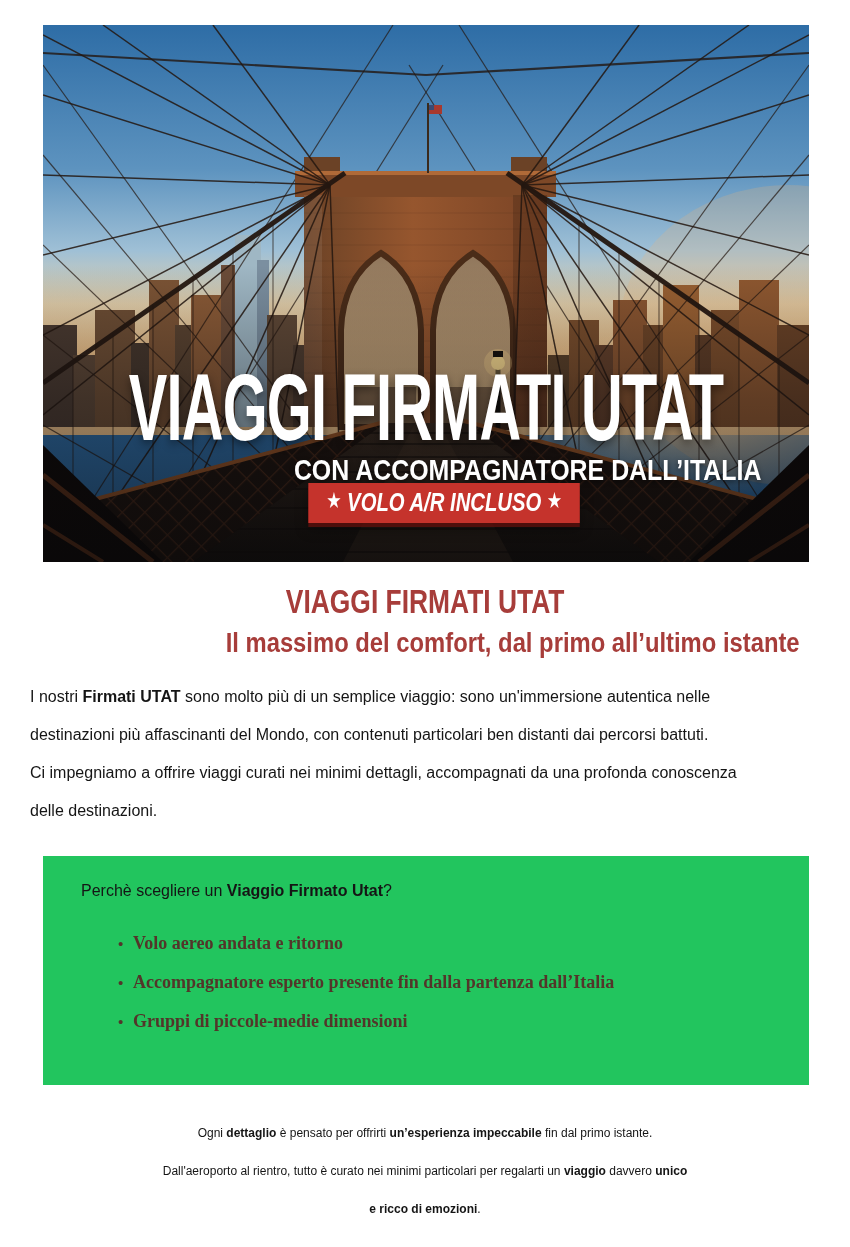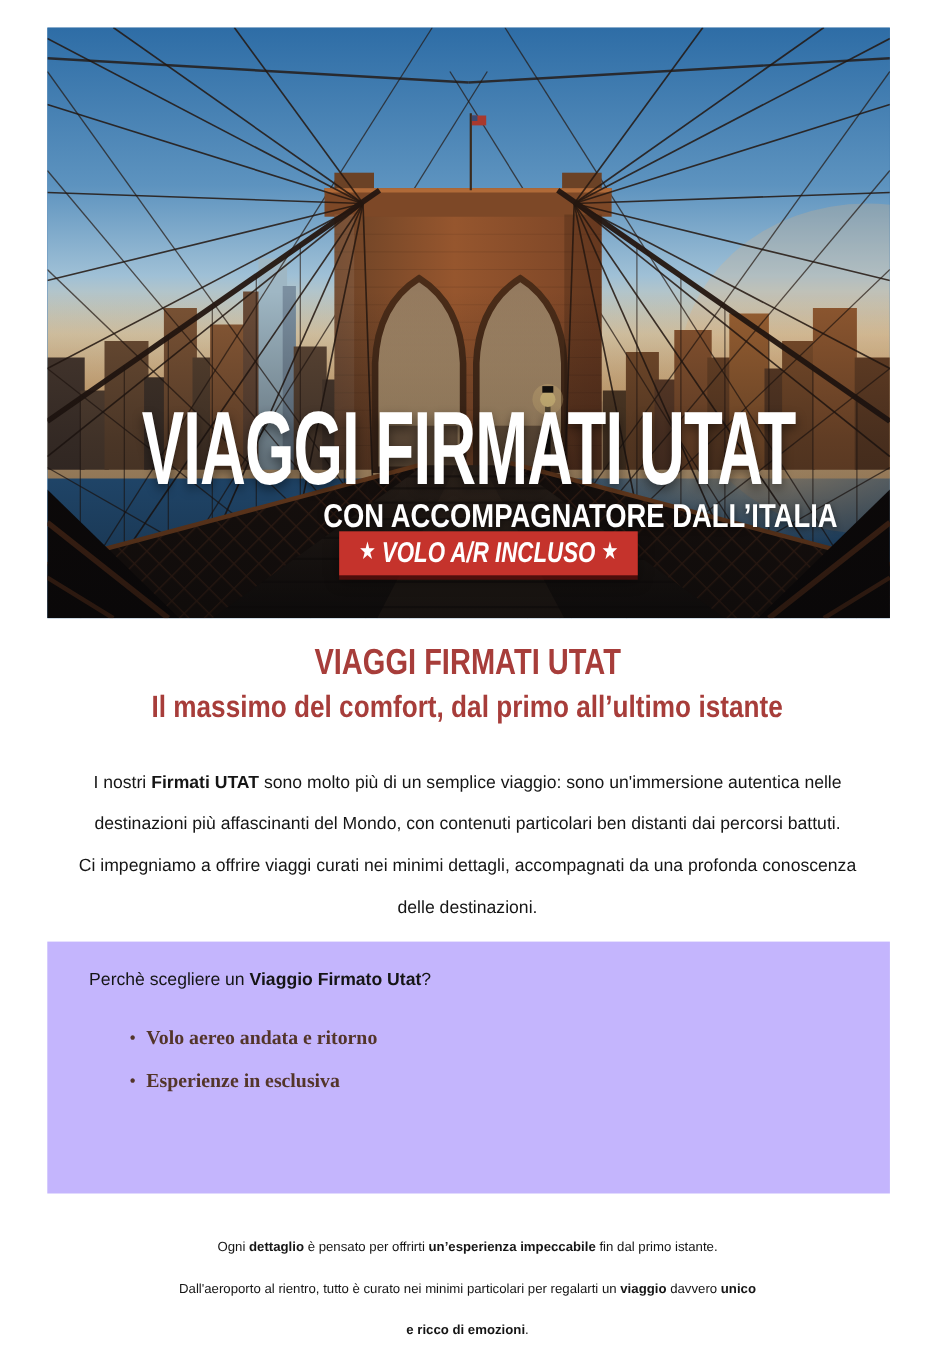--- a/index.html
+++ b/index.html
@@ -29,33 +29,33 @@
   .watermark .ring{position:absolute;left:0;top:0;right:0;bottom:0;border-radius:50%;
         border:17px solid rgba(148,180,222,.33);}
   .watermark .letters{position:absolute;left:0;width:100%;top:0;text-align:center;
         font-size:188px;line-height:238px;font-weight:bold;letter-spacing:-9px;
         color:rgba(148,180,222,.42);}
 
   
   .heading1{position:absolute;left:0;width:850px;top:583px;text-align:center;z-index:2;}
   .heading1 span{display:inline-block;font-size:33px;font-weight:bold;color:#a73d3a;
         white-space:nowrap;transform:scaleX(.80);transform-origin:center;}
-  .heading2{position:absolute;left:0;width:850px;top:627px;text-align:center;z-index:2;}
+  .heading2{position:absolute;left:0;width:850px;top:627px;text-align:right;z-index:2;}
   .heading2 span{display:inline-block;font-size:28px;font-weight:bold;color:#a73d3a;
         white-space:nowrap;transform:scaleX(.85);transform-origin:center;}
 
   
-  .intro-par{position:absolute;left:30px;width:790px;top:693px;text-align:center;
+  .intro-par{position:absolute;left:30px;width:790px;top:678px;
         font-size:16px;line-height:38px;color:#151515;z-index:2;}
   .outro-par{position:absolute;left:30px;width:790px;top:1114px;text-align:center;
         font-size:12px;line-height:38px;color:#151515;z-index:2;}
   .b{font-weight:bold;}
 
   
-  .benefits{position:absolute;left:43px;top:856px;width:766px;height:229px;background:#c4b5fd;
+  .benefits{position:absolute;left:43px;top:856px;width:766px;height:229px;background:#22c55e;
         box-sizing:border-box;padding:26px 38px 0;z-index:2;}
   .benefits .question{font-size:16px;color:#151515;}
   .benefits ul{list-style:none;margin:32px 0 0;padding:0 0 0 37px;font-family:Liberation Serif, serif;}
   .benefits li{position:relative;padding-left:15px;color:#53352a;font-weight:bold;font-size:18px;
         line-height:22px;margin-bottom:17px;}
   .benefits li::before{content:"\2022";position:absolute;left:0;top:1px;font-size:15px;}
 </style>
 </head>
 <body>
 
@@ -275,19 +275,20 @@
   <div class="heading2">
     <span>Il massimo del comfort, dal primo all’ultimo istante</span>
   </div>
 
   <div class="intro-par"><span>I nostri </span><span class="b">Firmati UTAT</span><span> sono molto più di un semplice viaggio: sono un'immersione autentica nelle</span><br><span>destinazioni più affascinanti del Mondo, con contenuti particolari ben distanti dai percorsi battuti.</span><br><span>Ci impegniamo a offrire viaggi curati nei minimi dettagli, accompagnati da una profonda conoscenza</span><br><span>delle destinazioni.</span></div>
 
   <div class="benefits">
     <div class="question"><span>Perchè scegliere un </span><span class="b">Viaggio Firmato Utat</span><span>?</span></div>
     <ul>
       <li>Volo aereo andata e ritorno</li>
-      <li>Esperienze in esclusiva</li>
+      <li>Accompagnatore esperto presente fin dalla partenza dall’Italia</li>
+      <li>Gruppi di piccole-medie dimensioni</li>
     </ul>
   </div>
 
   <div class="outro-par"><span>Ogni </span><span class="b">dettaglio</span><span> è pensato per offrirti </span><span class="b">un’esperienza impeccabile</span><span> fin dal primo istante.</span><br><span>Dall'aeroporto al rientro, tutto è curato nei minimi particolari per regalarti un </span><span class="b">viaggio</span><span> davvero </span><span class="b">unico</span><br><span class="b">e ricco di emozioni</span><span>.</span></div>
 
 </div>
 
 </body></html>

